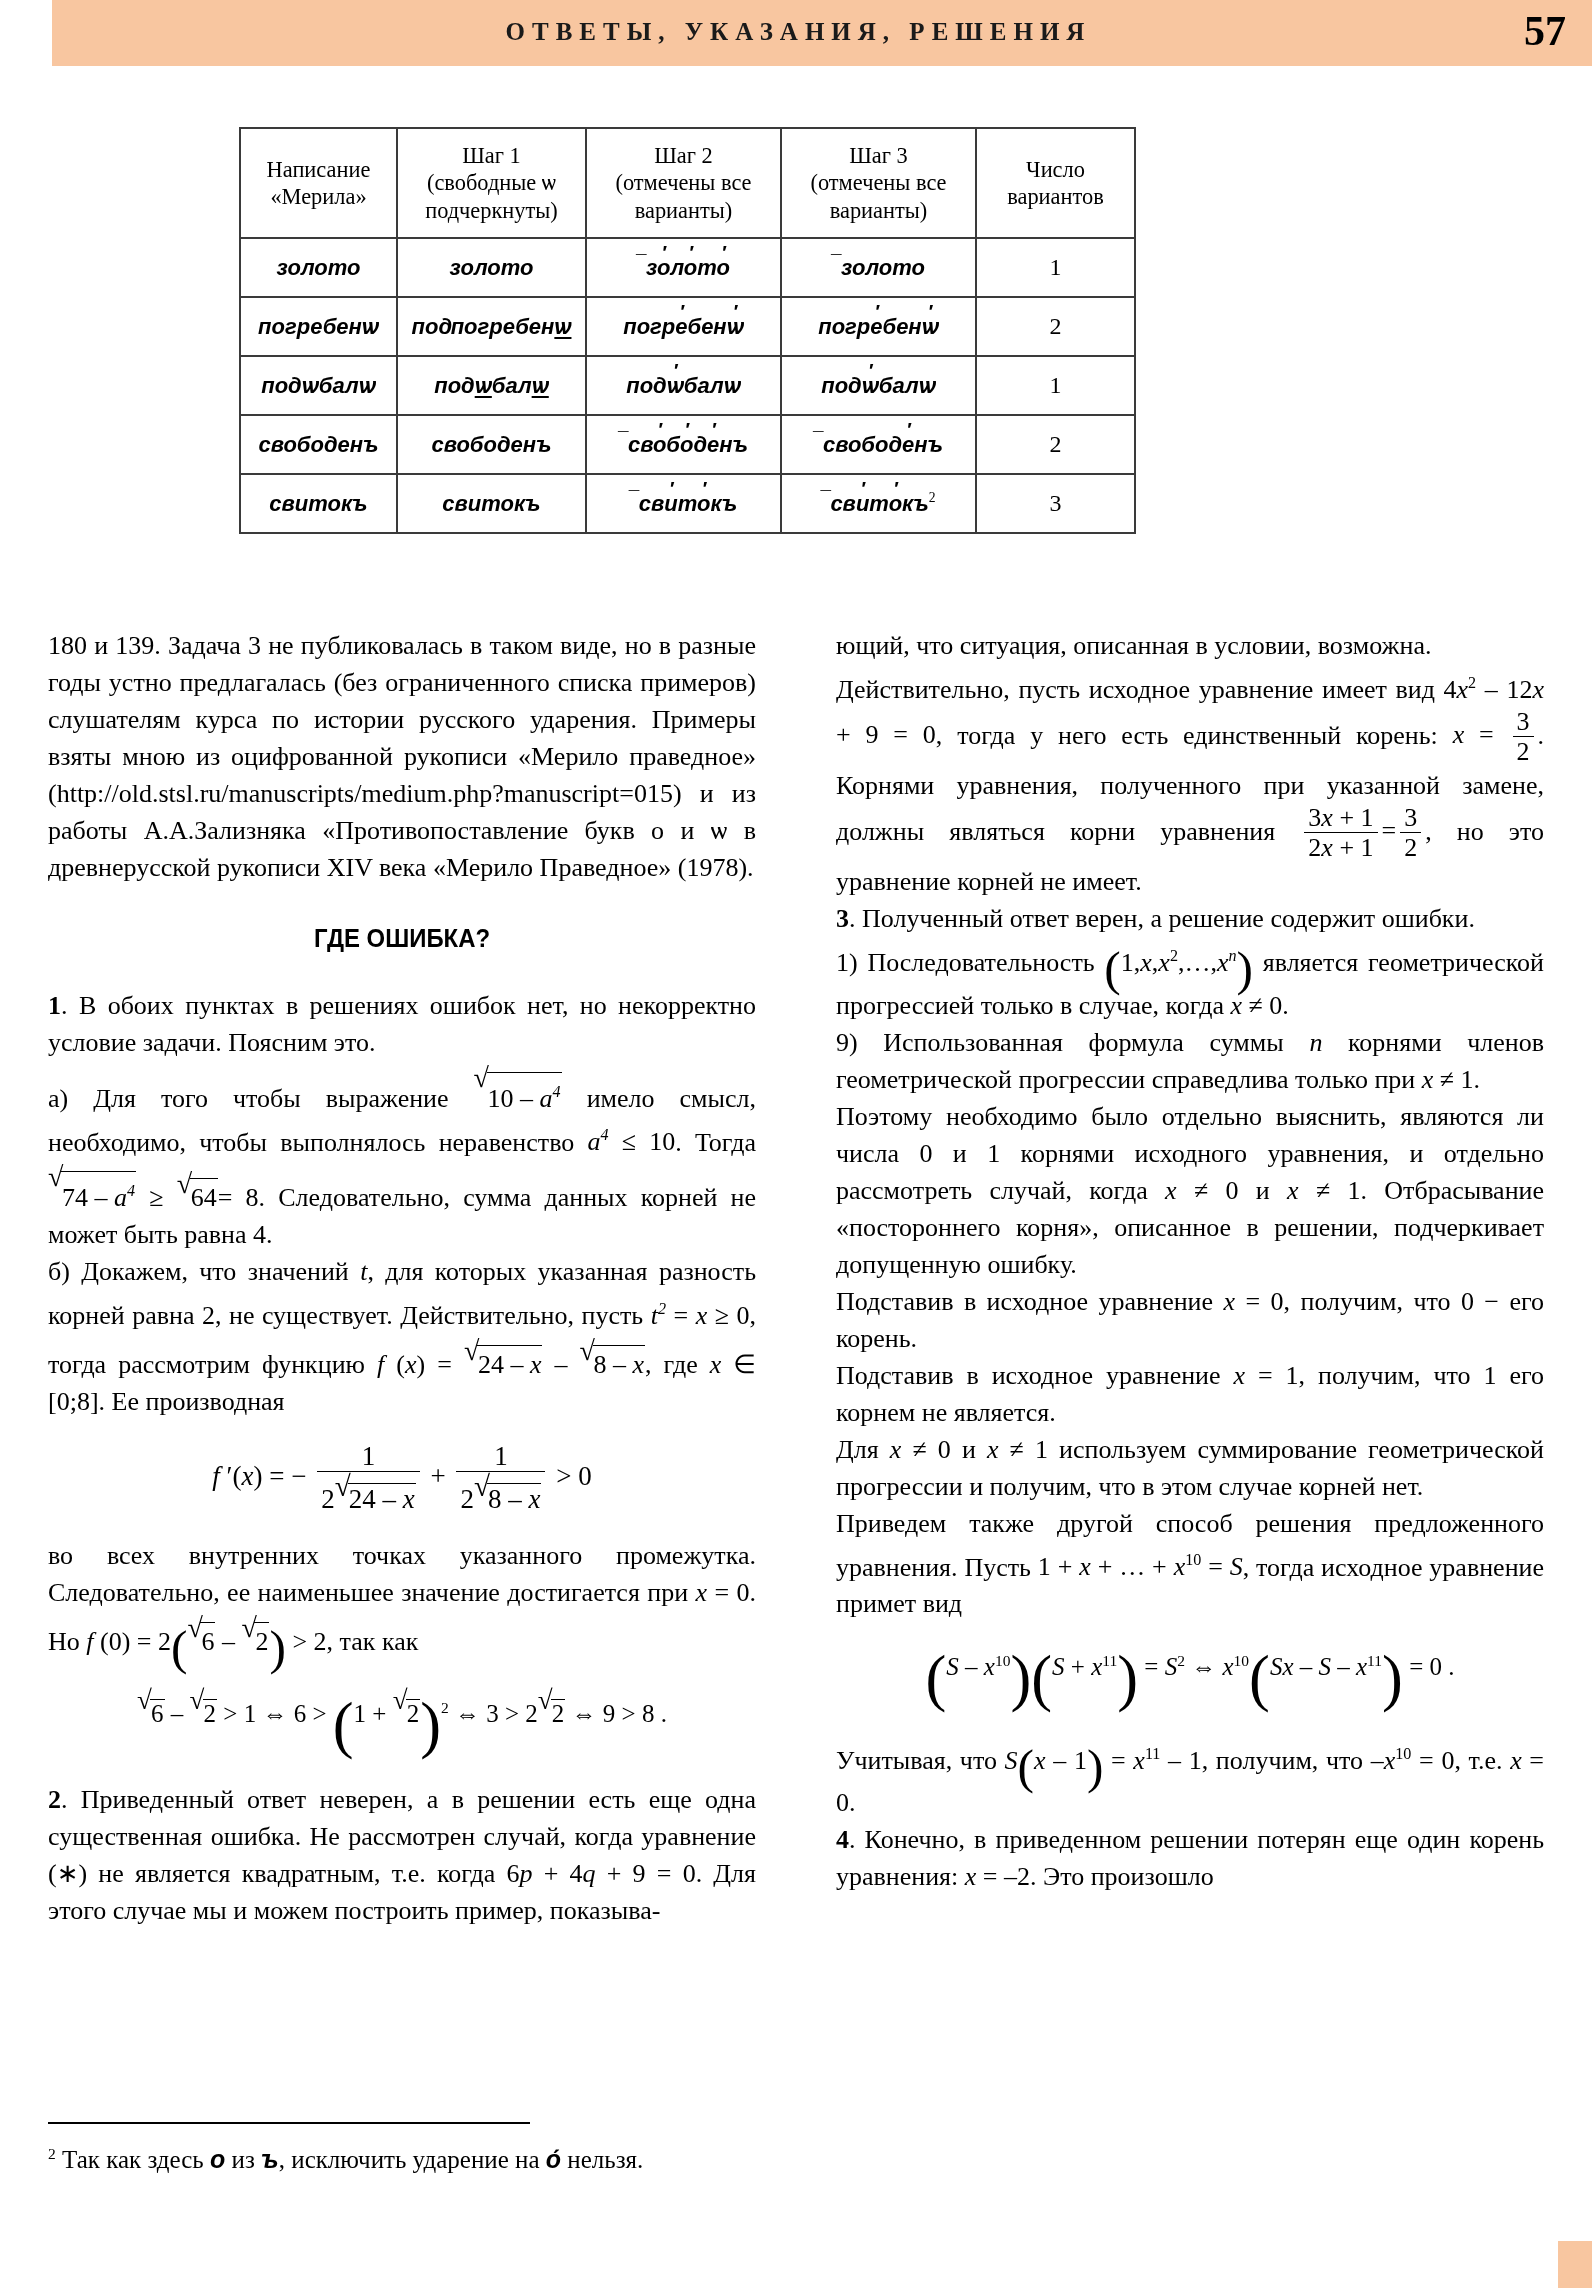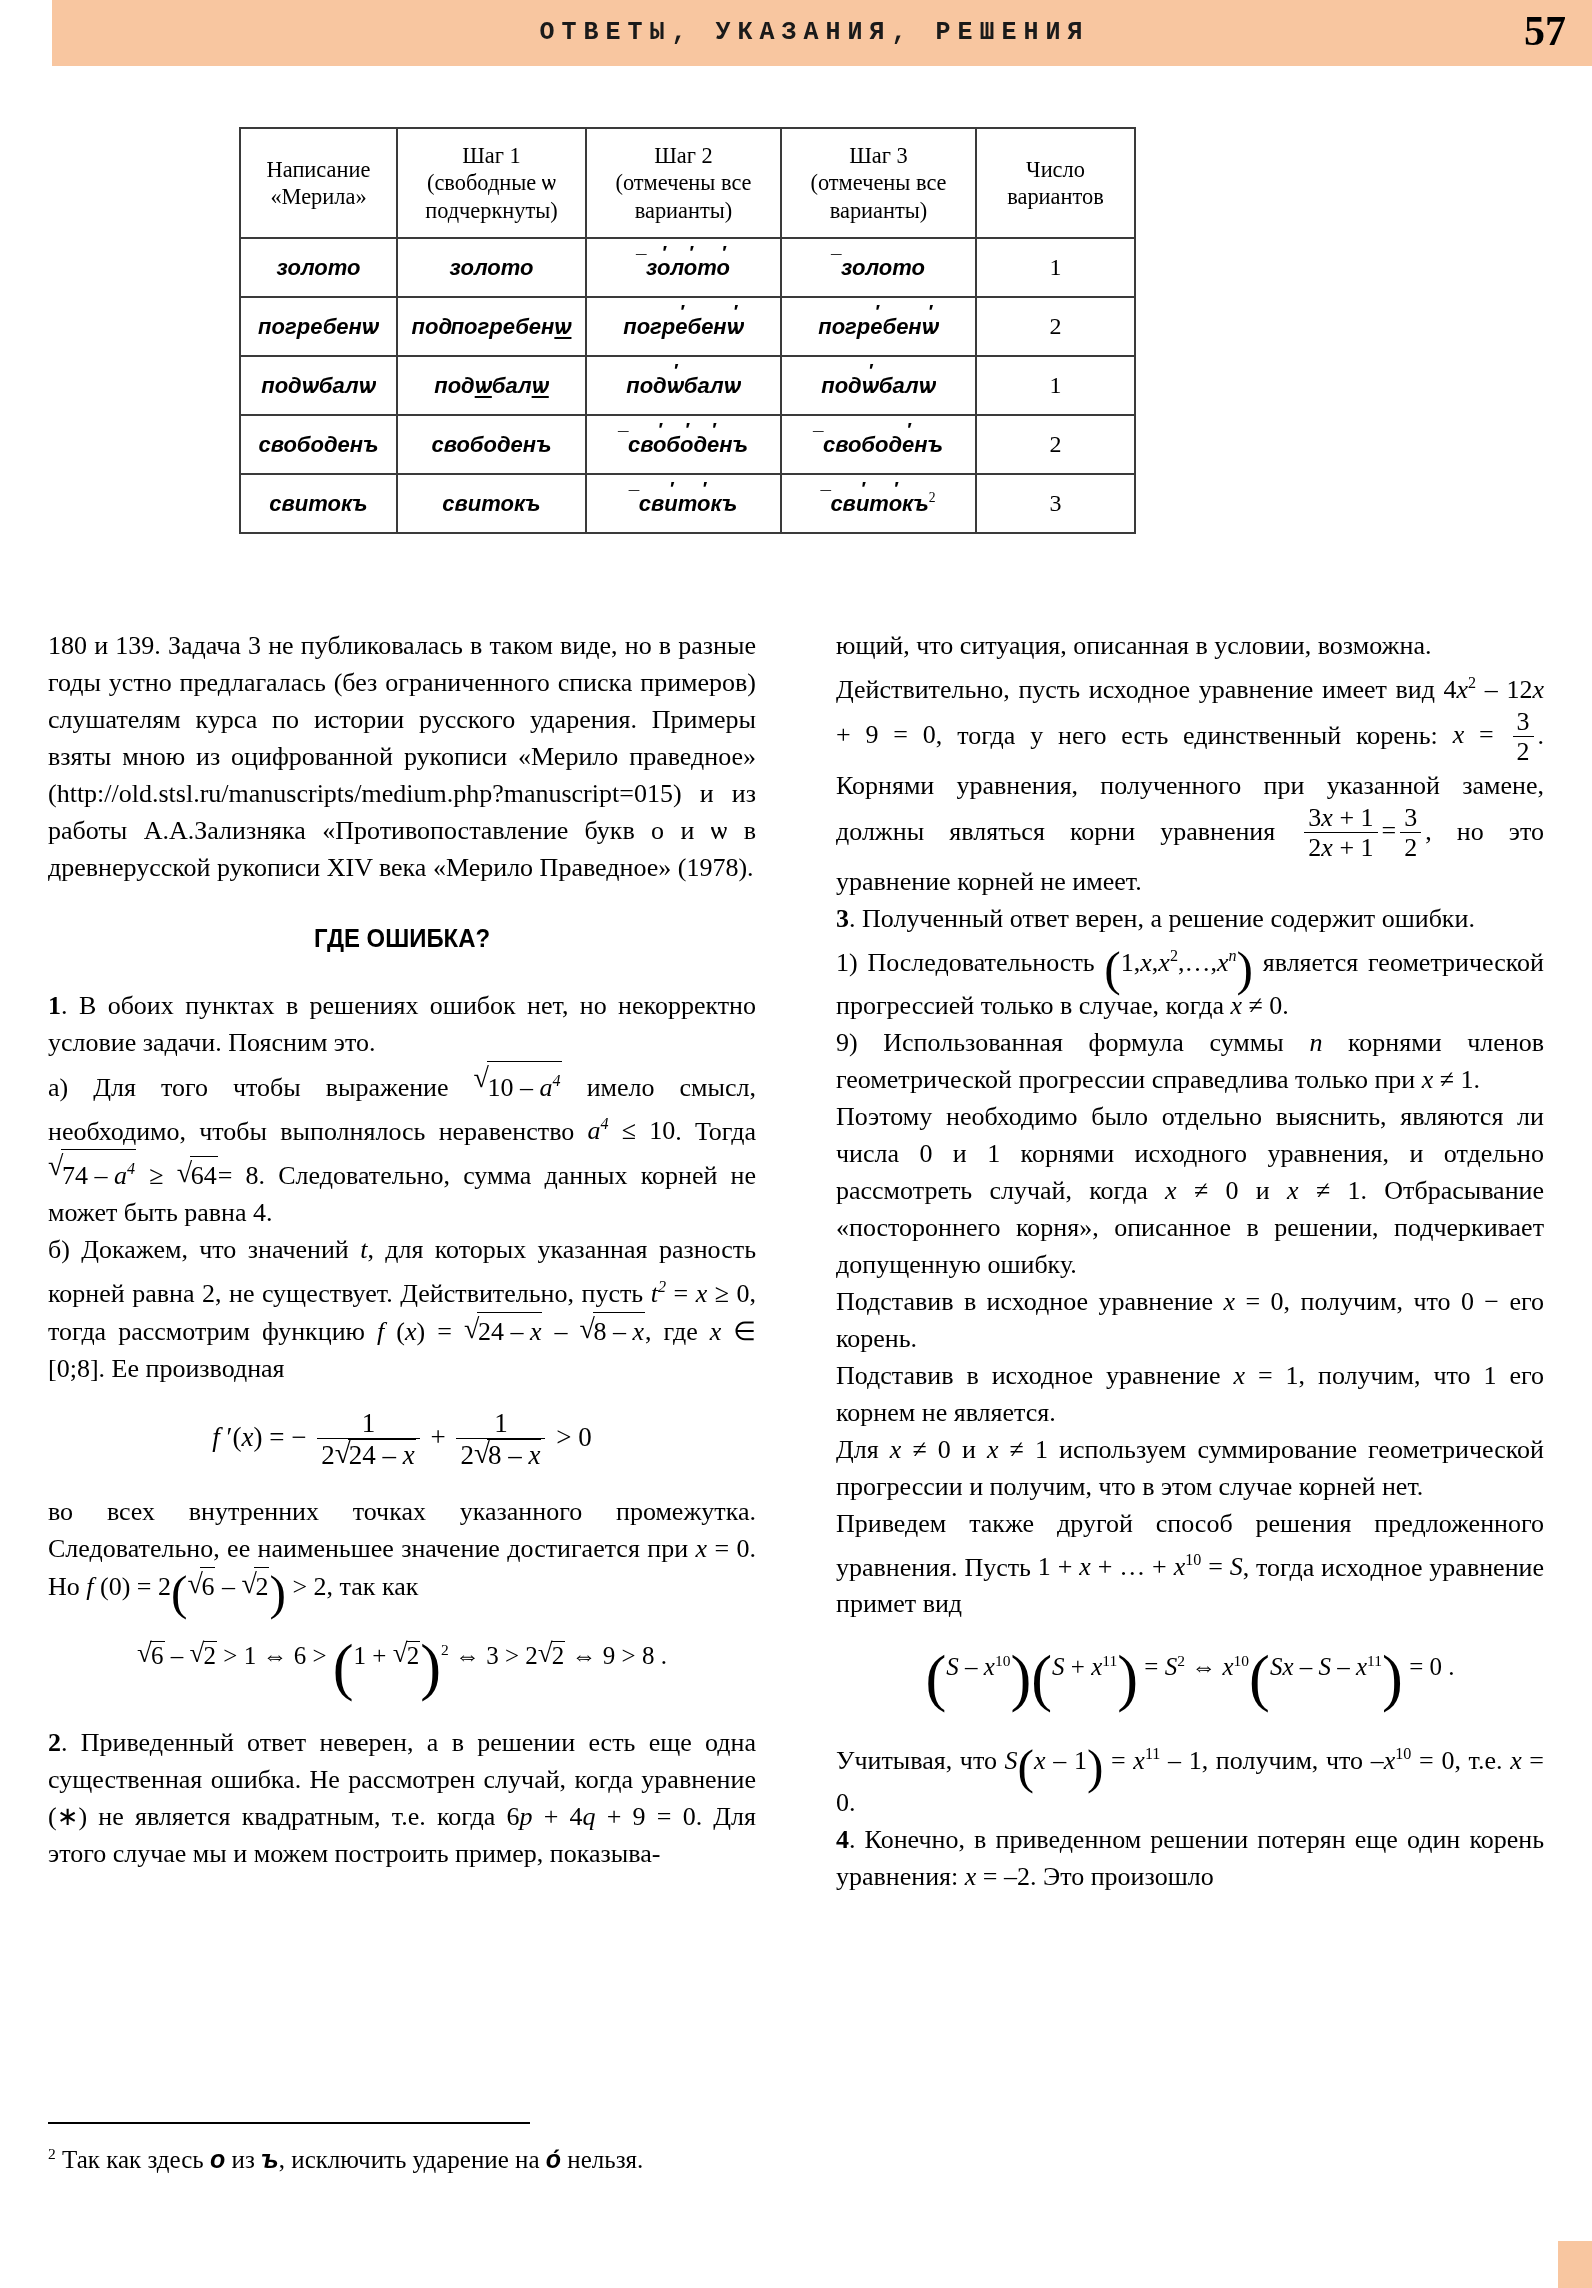--- a/index.html
+++ b/index.html
@@ -20,25 +20,25 @@
   #page-header {
     position: absolute;
     left: 52px;
     top: 0;
     width: 1540px;
     height: 66px;
     background: #f8c6a0;
   }
   #header-title {
     position: absolute;
-    left: 16px;
+    left: 0;
     top: 18px;
     width: 1493px;
     text-align: center;
-    font-family: Liberation Mono, monospace;
+    font-family: Liberation Serif, serif;
     font-weight: 700;
     font-size: 25px;
     letter-spacing: 7px;
     color: #1a1a1a;
   }
   #page-number {
     position: absolute;
     right: 26px;
     top: 10px;
     font-family: "Liberation Serif", serif;
@@ -161,21 +161,21 @@
   .sq::before {
     content: "\221A";
     position: absolute;
     left: 0; top: -2px;
     font-size: 1.08em;
   }
   .sq > .rad {
     display: inline-block;
     border-top: 1.4px solid #000;
     padding: 0 1px;
-    margin-top: 0;
+    margin-top: 11px;
   }
 
   .frac {
     display: inline-block;
     vertical-align: middle;
     text-align: center;
     margin: 0 4px;
     line-height: 1.12;
     position: relative;
     top: -1px;

